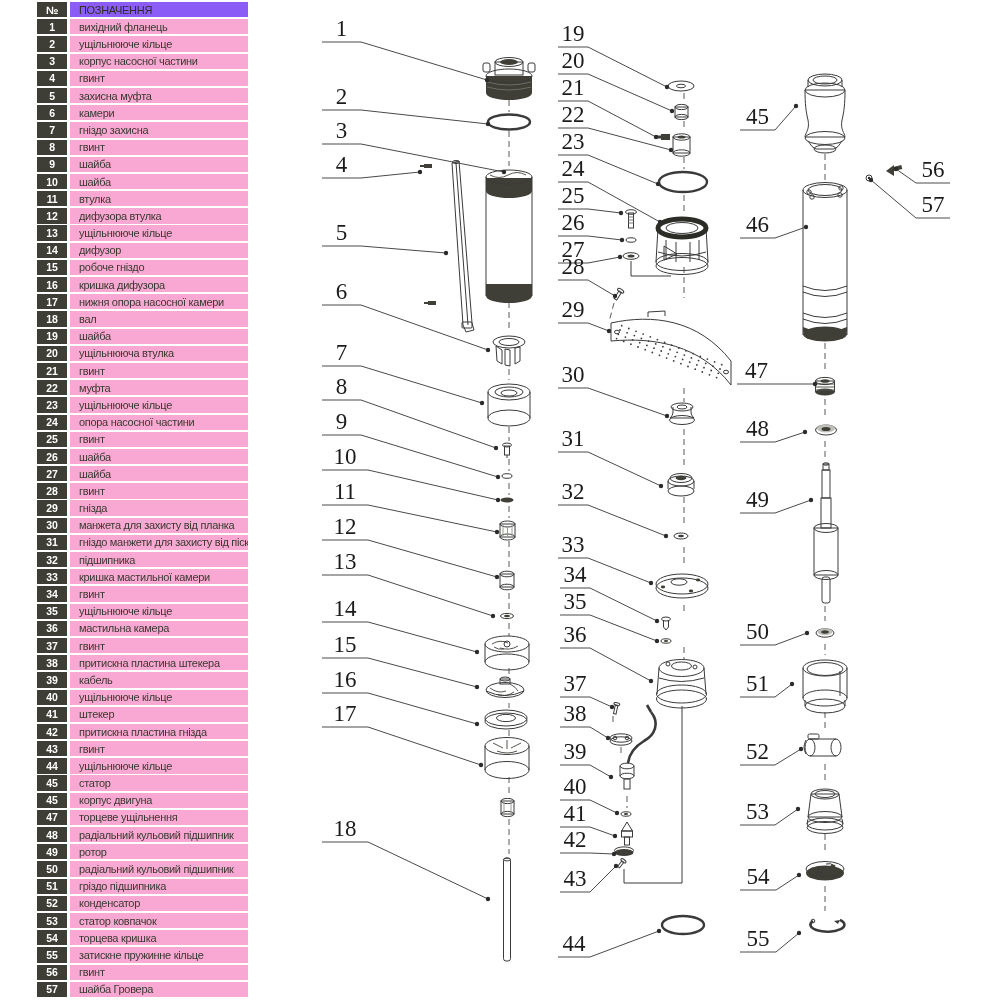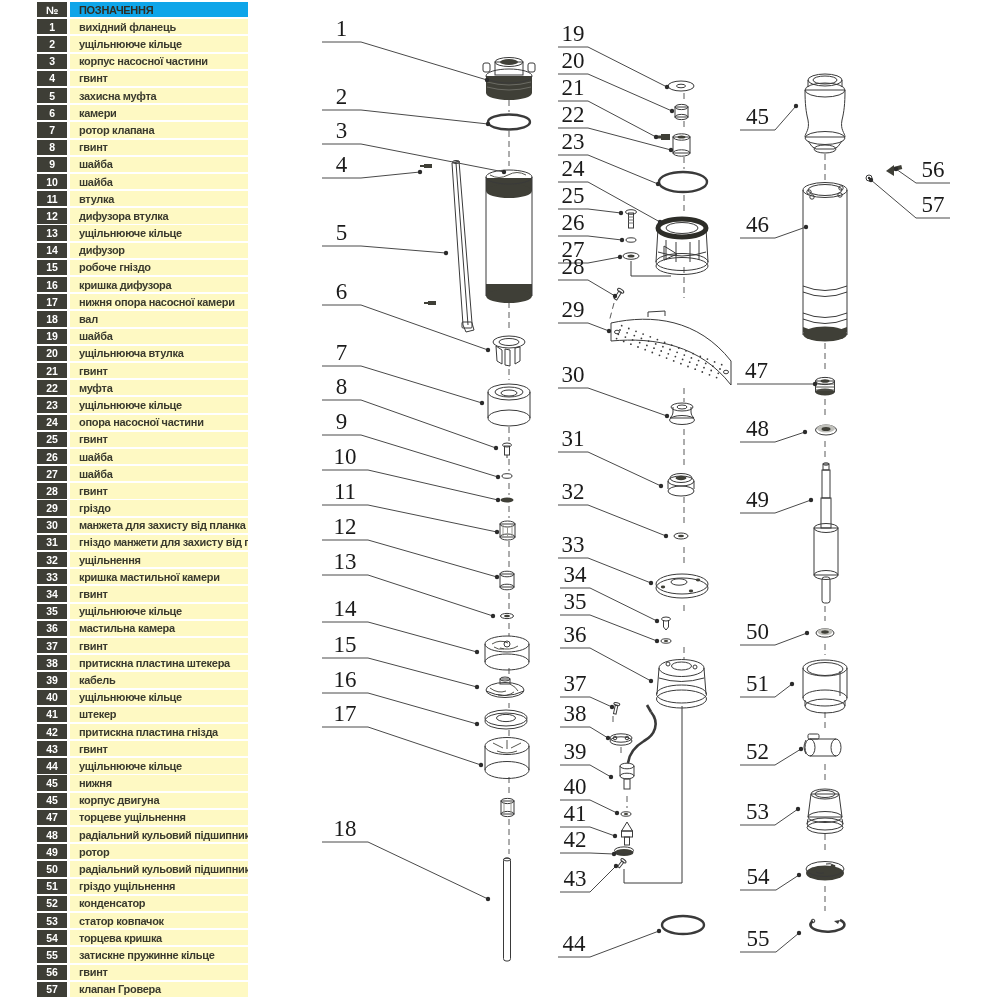--- a/index.html
+++ b/index.html
@@ -4,24 +4,24 @@
 <style>
   html,body{margin:0;padding:0;}
   body{width:1000px;height:1000px;background:#fff;position:relative;
        font-family:"Liberation Sans",sans-serif;overflow:hidden;}
   
   #parts-table{position:absolute;left:0;top:2px;width:260px;}
   .t-row{display:flex;height:15.3px;margin-bottom:1.9px;}
   .t-num{width:30px;margin-left:37px;background:#3E3E36;color:#fff;
          font-size:10.5px;font-weight:bold;display:flex;align-items:center;
          justify-content:center;flex:none;letter-spacing:-0.2px;}
-  .t-desc{width:169px;margin-left:3px;background:#fef9c3;color:#3a3a2e;
+  .t-desc{width:169px;margin-left:3px;background:#f9a8d4;color:#3a3a2e;
           font-size:11px;display:flex;align-items:center;padding-left:9px;
-          flex:none;white-space:nowrap;overflow:hidden;letter-spacing:-0.3px;font-weight:bold;}
-  .t-row.hdr .t-desc{background:#0ea5e9;font-weight:bold;color:#2e2e24;}
+          flex:none;white-space:nowrap;overflow:hidden;letter-spacing:-0.3px;}
+  .t-row.hdr .t-desc{background:#8b5cf6;font-weight:normal;color:#2e2e24;}
   .t-row.hdr .t-num{font-size:11px;}
   
   #diagram{position:absolute;left:0;top:0;}
   .ln{stroke:#3a3a3a;stroke-width:1;fill:none;}
   .co-line{stroke:#4a4a4a;stroke-width:1;fill:none;}
   .co-dot{fill:#2b2b2b;}
   .co-num{font-family:"Liberation Serif",serif;font-size:23px;fill:#1b1b1b;text-anchor:middle;}
   .dash{stroke:#5a5a5a;stroke-width:1;stroke-dasharray:6 4;fill:none;}
 </style>
 </head>
@@ -52,21 +52,21 @@
       <div class="t-row">
         <div class="t-num">5</div>
         <div class="t-desc">захисна муфта</div>
       </div>
       <div class="t-row">
         <div class="t-num">6</div>
         <div class="t-desc">камери</div>
       </div>
       <div class="t-row">
         <div class="t-num">7</div>
-        <div class="t-desc">ротор клапана</div>
+        <div class="t-desc">гніздо захисна</div>
       </div>
       <div class="t-row">
         <div class="t-num">8</div>
         <div class="t-desc">гвинт</div>
       </div>
       <div class="t-row">
         <div class="t-num">9</div>
         <div class="t-desc">шайба</div>
       </div>
       <div class="t-row">
@@ -140,33 +140,33 @@
       <div class="t-row">
         <div class="t-num">27</div>
         <div class="t-desc">шайба</div>
       </div>
       <div class="t-row">
         <div class="t-num">28</div>
         <div class="t-desc">гвинт</div>
       </div>
       <div class="t-row">
         <div class="t-num">29</div>
-        <div class="t-desc">гріздо</div>
+        <div class="t-desc">гнізда</div>
       </div>
       <div class="t-row">
         <div class="t-num">30</div>
         <div class="t-desc">манжета для захисту від планка</div>
       </div>
       <div class="t-row">
         <div class="t-num">31</div>
         <div class="t-desc">гніздо манжети для захисту від піску</div>
       </div>
       <div class="t-row">
         <div class="t-num">32</div>
-        <div class="t-desc">ущільнення</div>
+        <div class="t-desc">підшипника</div>
       </div>
       <div class="t-row">
         <div class="t-num">33</div>
         <div class="t-desc">кришка мастильної камери</div>
       </div>
       <div class="t-row">
         <div class="t-num">34</div>
         <div class="t-desc">гвинт</div>
       </div>
       <div class="t-row">
@@ -204,21 +204,21 @@
       <div class="t-row">
         <div class="t-num">43</div>
         <div class="t-desc">гвинт</div>
       </div>
       <div class="t-row">
         <div class="t-num">44</div>
         <div class="t-desc">ущільнююче кільце</div>
       </div>
       <div class="t-row">
         <div class="t-num">45</div>
-        <div class="t-desc">нижня</div>
+        <div class="t-desc">статор</div>
       </div>
       <div class="t-row">
         <div class="t-num">45</div>
         <div class="t-desc">корпус двигуна</div>
       </div>
       <div class="t-row">
         <div class="t-num">47</div>
         <div class="t-desc">торцеве ущільнення</div>
       </div>
       <div class="t-row">
@@ -228,21 +228,21 @@
       <div class="t-row">
         <div class="t-num">49</div>
         <div class="t-desc">ротор</div>
       </div>
       <div class="t-row">
         <div class="t-num">50</div>
         <div class="t-desc">радіальний кульовий підшипник</div>
       </div>
       <div class="t-row">
         <div class="t-num">51</div>
-        <div class="t-desc">гріздо ущільнення</div>
+        <div class="t-desc">гріздо підшипника</div>
       </div>
       <div class="t-row">
         <div class="t-num">52</div>
         <div class="t-desc">конденсатор</div>
       </div>
       <div class="t-row">
         <div class="t-num">53</div>
         <div class="t-desc">статор ковпачок</div>
       </div>
       <div class="t-row">
@@ -252,21 +252,21 @@
       <div class="t-row">
         <div class="t-num">55</div>
         <div class="t-desc">затискне пружинне кільце</div>
       </div>
       <div class="t-row">
         <div class="t-num">56</div>
         <div class="t-desc">гвинт</div>
       </div>
       <div class="t-row">
         <div class="t-num">57</div>
-        <div class="t-desc">клапан Гровера</div>
+        <div class="t-desc">шайба Гровера</div>
       </div>
     </div>
 </div>
 
 <svg id="diagram" width="1000" height="1000" viewBox="0 0 1000 1000">
 
   <g>
     <g id="dash-lines">
         <line x1="509" y1="100" x2="509" y2="112" class="dash"></line>
         <line x1="509" y1="131" x2="509" y2="166" class="dash"></line>

